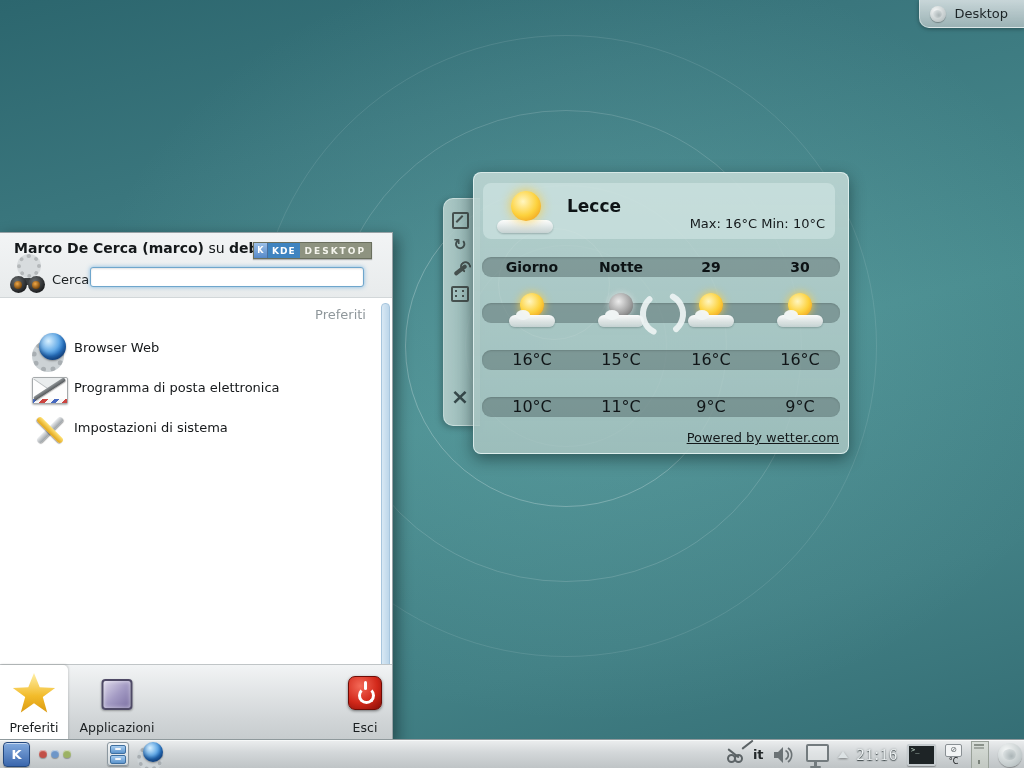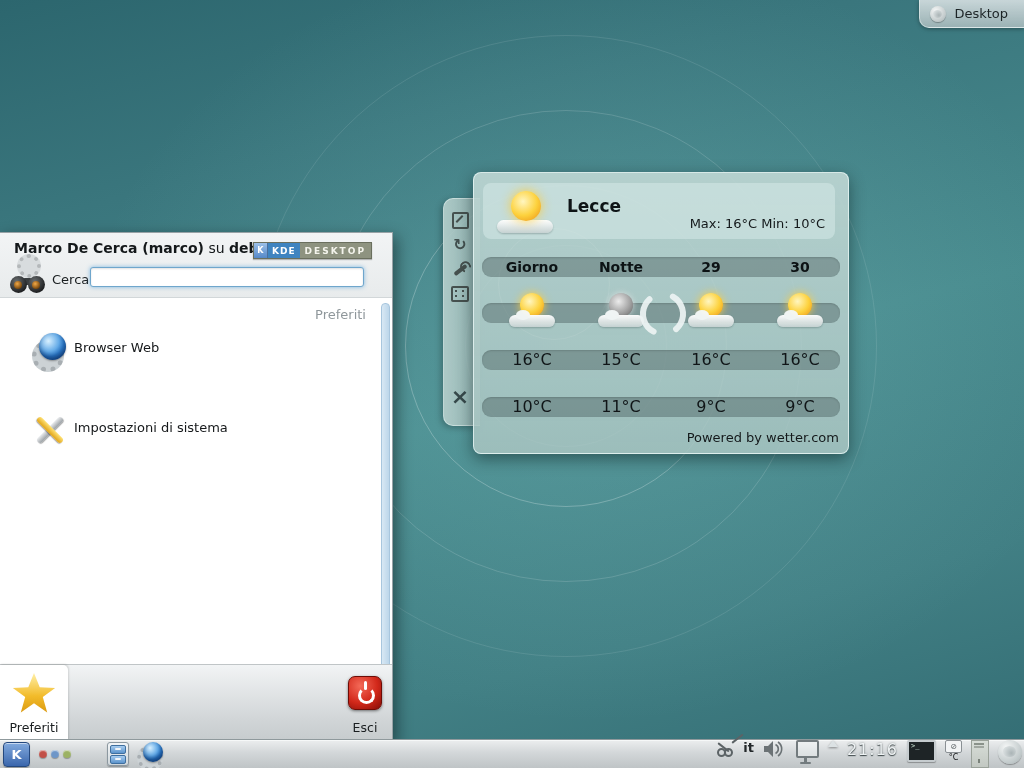--- a/index.html
+++ b/index.html
@@ -25,21 +25,21 @@
   .cashew{width:16px;height:16px;border-radius:50%;position:relative;
     background:radial-gradient(circle at 35% 30%,#f4f6f6,#c4cccd 65%,#a6b0b2);box-shadow:0 1px 1px rgba(0,0,0,.3);}
   .cashew::after{content:"";position:absolute;left:3px;top:4px;width:9px;height:8px;border-radius:50%;
     background:radial-gradient(circle at 65% 65%,#aab4b6,#d6dcdd 70%);}
   #toolbox .lbl{font-size:13px;color:#1c2426;}
 
   
   #panel{position:absolute;left:0;bottom:0;width:1024px;height:28px;
     background:linear-gradient(#eceeef,#d3d7d9 45%,#bfc4c6);border-top:1px solid #8f999c;box-shadow:inset 0 1px 0 #f6f8f8;}
   #panel .pl{position:absolute;left:0;top:0;height:28px;display:flex;align-items:center;gap:9px;padding-left:3px;}
-  #panel .pr{position:absolute;right:0;top:0;height:29px;display:flex;gap:9px;padding-right:2px;}
+  #panel .pr{position:absolute;right:0;top:0;height:29px;display:flex;align-items:center;gap:9px;padding-right:2px;}
   .kbtn{width:25px;height:23px;border-radius:4px;background:linear-gradient(#82aade,#3a66ac);border:1px solid #24487e;
     color:#fff;font-weight:bold;font-size:13px;display:flex;align-items:center;justify-content:center;
     box-shadow:inset 0 1px 0 rgba(255,255,255,.55),0 1px 1px rgba(0,0,0,.25);}
   .pagerdots{display:flex;gap:4px;align-items:center;}
   .pagerdots .d{width:8px;height:8px;border-radius:50%;box-shadow:inset 0 1px 1px rgba(255,255,255,.6),0 1px 1px rgba(0,0,0,.3);}
   .d.red{background:#c25048;} .d.blue{background:#6e96c8;} .d.green{background:#9cb264;}
   .cabinet{width:20px;height:22px;background:linear-gradient(#f2f5f7,#cfd6da);border:1px solid #8c98a0;border-radius:3px;position:relative;box-shadow:0 1px 1px rgba(0,0,0,.25);}
   .cabinet .dr{position:absolute;left:2px;width:14px;height:7px;background:linear-gradient(#a8cdf0,#5c94cc);border:1px solid #3f6f9f;border-radius:2px;}
   .cabinet .dr.top{top:2px;} .cabinet .dr.bot{top:12px;}
   .cabinet .dr::after{content:"";position:absolute;left:4px;top:2px;width:6px;height:2px;background:#f0f4f8;border-radius:1px;}
@@ -49,21 +49,21 @@
     background:radial-gradient(circle at 35% 30%,#d8f0ff,#66acе8 40%,#2a76c4 60%,#1a4f92 90%);
     background:radial-gradient(circle at 35% 30%,#d8f0ff,#66ace8 40%,#2a76c4 60%,#1a4f92 90%);
     box-shadow:inset 0 -3px 5px rgba(0,25,70,.5),0 1px 2px rgba(0,0,0,.35);}
   .sciss{position:relative;width:18px;height:17px;}
   .sciss .b1,.sciss .b2{position:absolute;top:2px;left:2px;width:14px;height:2px;background:#5c6366;border-radius:1px;}
   .sciss .b1{transform:rotate(38deg);transform-origin:left center;}
   .sciss .b2{transform:rotate(142deg);transform-origin:right center;left:auto;right:2px;}
   .sciss .r1,.sciss .r2{position:absolute;bottom:0;width:5px;height:5px;border:2px solid #5c6366;border-radius:50%;}
   .sciss .r1{left:1px;} .sciss .r2{right:1px;}
   .kblayout{font-size:13px;font-weight:bold;color:#23282a;}
-  .clock{font-size:16px;letter-spacing:1px;color:#eef2f3;text-shadow:0 1px 1px rgba(45,55,58,.9),0 0 2px rgba(45,55,58,.5);}
+  .clock{font-size:16px;letter-spacing:1px;color:#eef2f3;text-shadow:0 1px 1px rgba(45,55,58,.9),0 0 2px rgba(45,55,58,.5);font-family:Liberation Serif, serif;}
   .term{width:23px;height:17px;background:#1e2426;border:2px solid #c6cccf;border-radius:2px;color:#cfe8d8;
     font-size:7px;line-height:7px;font-family:"DejaVu Sans Mono","Liberation Mono",monospace;padding:1px 0 0 2px;box-shadow:0 1px 1px rgba(0,0,0,.3);}
   .wtray{display:flex;flex-direction:column;align-items:center;}
   .wtray .box{width:15px;height:11px;background:#f2f4f5;border:1px solid #8a9094;border-radius:2px;display:flex;align-items:center;justify-content:center;font-size:8px;line-height:8px;color:#5a6164;}
   .wtray .unit{font-size:8px;line-height:9px;color:#101214;}
   .netmon{position:relative;width:19px;height:14px;border:2px solid #737b7e;border-radius:2px;background:rgba(250,252,252,.35);margin-bottom:3px;}
   .netmon::after{content:"";position:absolute;left:6px;bottom:-6px;width:3px;height:4px;background:#737b7e;}
   .netmon::before{content:"";position:absolute;left:2px;bottom:-8px;width:11px;height:2px;background:#737b7e;border-radius:1px;}
   .expander{width:0;height:0;border-left:5px solid transparent;border-right:5px solid transparent;border-bottom:7px solid #dce2e4;filter:drop-shadow(0 1px 1px rgba(0,0,0,.4));}
   .strip{width:16px;height:26px;background:linear-gradient(#d8ded8,#c2c8c2);border:1px solid #9aa29a;position:relative;}
@@ -172,21 +172,21 @@
   .wicon.moon .sun{background:radial-gradient(circle at 40% 35%,#ececec,#a2a2a2 55%,#6e6e6e 90%);box-shadow:0 0 6px rgba(225,225,225,.8);}
   .wicon .cloud{position:absolute;left:1px;bottom:1px;width:46px;height:12px;border-radius:8px;
     background:linear-gradient(#ffffff,#c6d2d2);box-shadow:0 1px 2px rgba(60,80,80,.35);opacity:.96;}
   .wicon .cloud::after{content:"";position:absolute;left:7px;top:-5px;width:14px;height:10px;border-radius:50%;background:#f4f8f8;}
   .whbig{position:absolute;left:14px;top:8px;width:58px;height:44px;}
   .whbig .sun{position:absolute;left:14px;top:0;width:30px;height:30px;border-radius:50%;
     background:radial-gradient(circle at 40% 35%,#fff6c0,#fdd23e 52%,#ef9f1c 88%);box-shadow:0 0 11px rgba(253,205,60,.95);}
   .whbig .cloud{position:absolute;left:0;bottom:2px;width:56px;height:13px;border-radius:9px;
     background:linear-gradient(#ffffff,#c6d2d2);box-shadow:0 1px 2px rgba(60,80,80,.35);opacity:.96;}
   .spinner{position:absolute;left:160px;top:112px;}
-  .wcredit{position:absolute;right:9px;bottom:8px;font-size:13px;color:#14191b;cursor:pointer;}
+  .wcredit{position:absolute;right:9px;bottom:8px;font-size:13px;color:#14191b;text-decoration:underline;cursor:pointer;}
 </style>
 </head>
 <body>
 
 <div id="screen">
   <div class="ring c1"></div>
   <div class="ring c2"></div>
   <div class="ring c3"></div>
   <div class="ring c4"></div>
   <div class="ring c5"></div>
@@ -303,34 +303,48 @@
 
     <div class="sectionlbl">Preferiti</div>
 
     <div class="kitem" style="top:96px;">
       <div class="iwrap globe mglobe">
         <div class="gear"></div>
         <div class="sphere"></div>
       </div>
       <span class="ilabel">Browser Web</span>
     </div>
+    <div class="kitem" style="top:136px;">
+      <div class="iwrap">
+        <div class="mailicon">
+          <div class="edge"></div>
+          <div class="flap"></div>
+          <div class="pen"></div>
+        </div>
+      </div>
+      <span class="ilabel">Programma di posta elettronica</span>
+    </div>
     <div class="kitem" style="top:176px;">
       <div class="iwrap toolsicon">
         <div class="wrench"></div>
         <div class="driver"></div>
       </div>
       <span class="ilabel">Impostazioni di sistema</span>
     </div>
 
     <div class="scrollbar"></div>
 
     <div class="ktabs">
       <div class="tab active" style="left:0;width:68px;">
         <div class="ticon star"></div>
         <div class="tlabel">Preferiti</div>
+      </div>
+      <div class="tab" style="left:72px;width:90px;">
+        <div class="ticon diamond"></div>
+        <div class="tlabel">Applicazioni</div>
       </div>
       <div class="tab" style="left:332px;width:66px;">
         <div class="ticon power">
           <div class="pring"></div>
           <div class="pbar"></div>
         </div>
         <div class="tlabel">Esci</div>
       </div>
     </div>
   </div>

